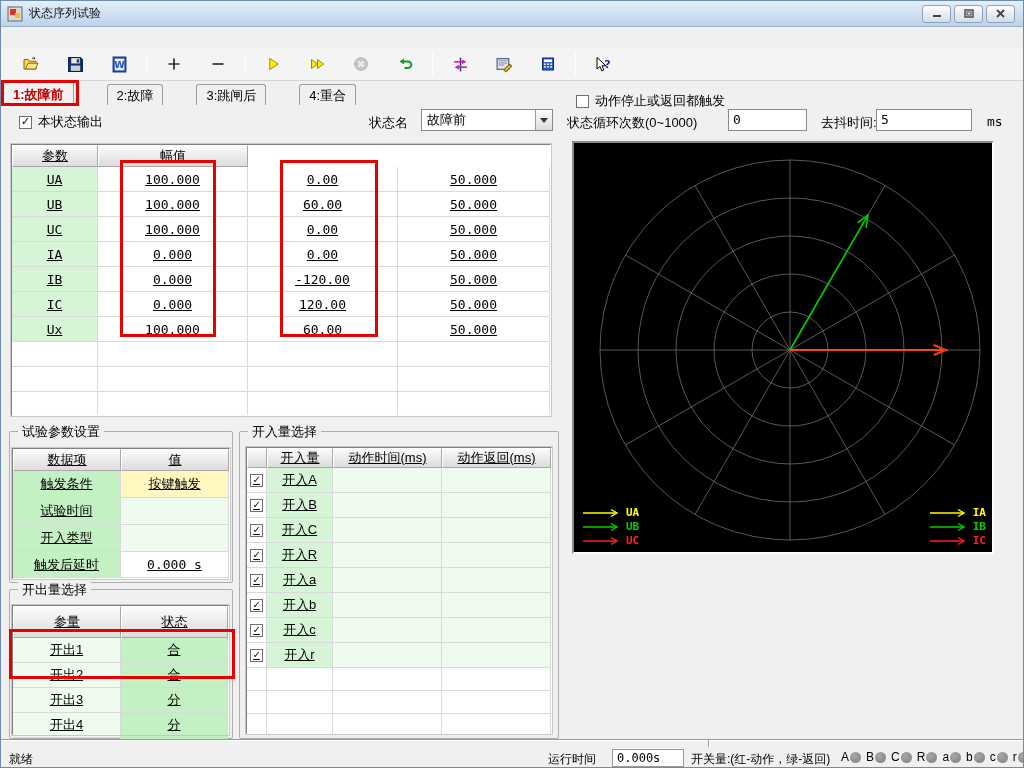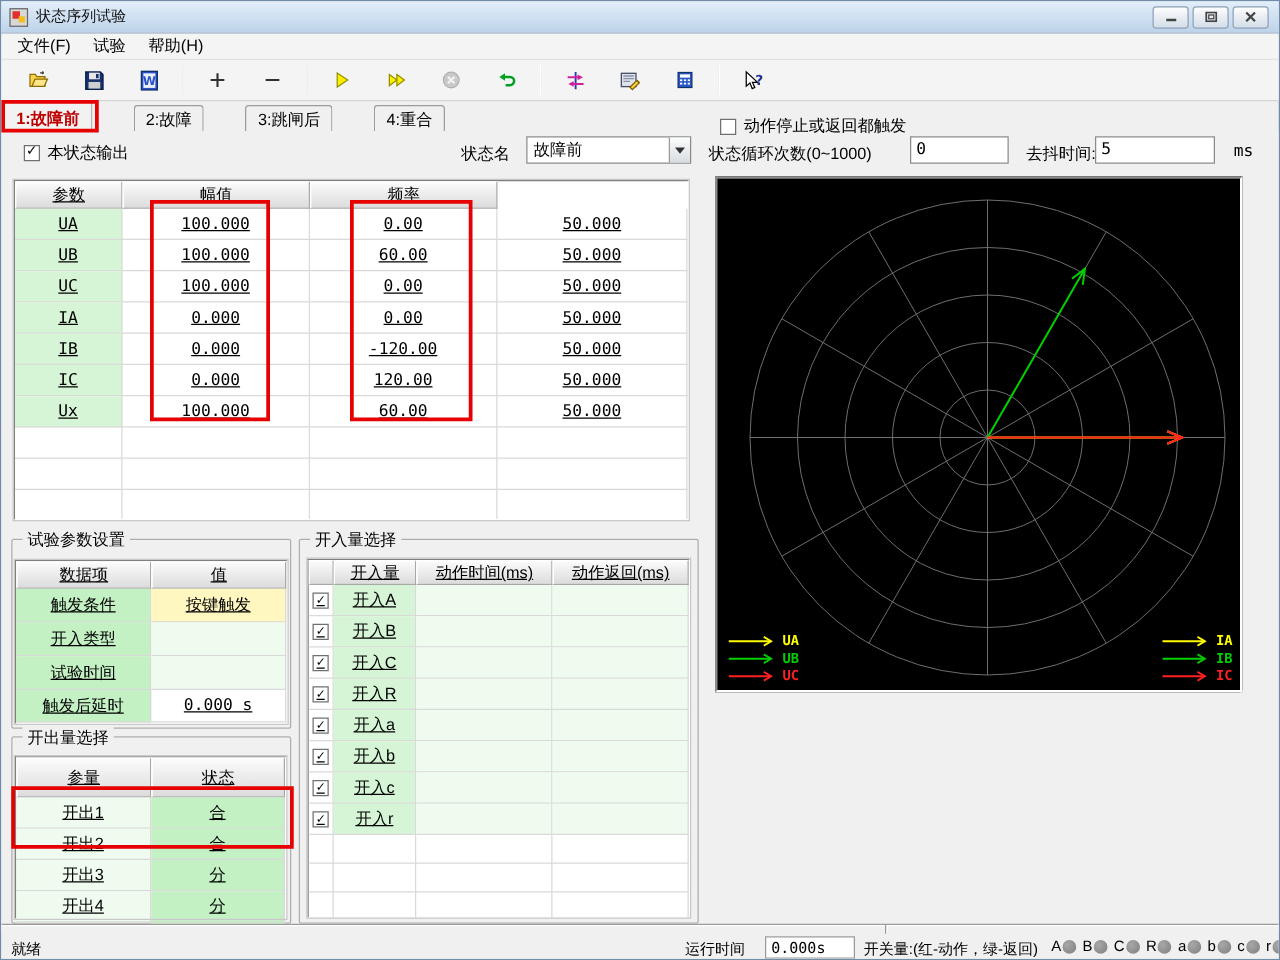--- a/index.html
+++ b/index.html
@@ -122,25 +122,20 @@
           </svg>
         </div>
       <div class="tbtn">
           <svg width="9" height="9" viewBox="0 0 9 9">
             <path d="M1 1l7 7M8 1L1 8" stroke="#444" stroke-width="1.8"></path>
           </svg>
         </div>
     </div>
   </div>
 
-  <div class="menubar">
-    <span class="menu-item">文件(F)</span>
-    <span class="menu-item">试验</span>
-    <span class="menu-item">帮助(H)</span>
-  </div>
 
   <div class="toolbar">
     <div class="tool-btn">
       <svg width="18" height="16" viewBox="0 0 16 16">
           <path d="M1 13V3.5h4.2l1.3 1.8H13V13z" fill="#ffd34d" stroke="#8a6d00"></path>
           <path d="M2.6 13L5 7.2h10L12.4 13z" fill="#ffe58a" stroke="#8a6d00"></path>
           <path d="M9 2.2h3M12 2.2l-1.2-1M12 2.2l-1.2 1" stroke="#404040" fill="none"></path>
         </svg>
     </div>
     <div class="tool-btn">
@@ -260,21 +255,20 @@
     <span class="lbl" style="left:566px; top:9px;">状态循环次数(0~1000)</span>
     <div class="edit mono" style="left:727px; top:4px; width:79px;">0</div>
     <span class="lbl" style="left:820px; top:9px;">去抖时间:</span>
     <div class="edit mono" style="left:875px; top:4px; width:96px;">5</div>
     <span class="lbl mono" style="left:986px; top:9px;">ms</span>
 
     <div class="tbl" style="left:10px; top:39px; width:540px; height:272px;">
       <div class="trow" style="grid-template-columns:86px 150px 150px 152px; height:22px;">
         <div class="th">参数</div>
         <div class="th">幅值</div>
-        <div class="th">频率</div>
       </div>
       <div class="trow" style="grid-template-columns:86px 150px 150px 152px; height:25px;">
         <div class="td green">UA</div>
         <div class="td">100.000</div>
         <div class="td">0.00</div>
         <div class="td">50.000</div>
       </div>
       <div class="trow" style="grid-template-columns:86px 150px 150px 152px; height:25px;">
         <div class="td green">UB</div>
         <div class="td">100.000</div>
@@ -336,25 +330,25 @@
       <div class="tbl" style="left:2px; top:16px; width:218px; height:131px;">
         <div class="trow" style="grid-template-columns:108px 108px; height:22px;">
           <div class="th">数据项</div>
           <div class="th">值</div>
         </div>
         <div class="trow" style="grid-template-columns:108px 108px; height:27px;">
           <div class="td cn green2">触发条件</div>
           <div class="td cn yellowcell">按键触发</div>
         </div>
         <div class="trow" style="grid-template-columns:108px 108px; height:27px;">
+          <div class="td cn green2">试验时间</div>
+          <div class="td cn palegreen"></div>
+        </div>
+        <div class="trow" style="grid-template-columns:108px 108px; height:27px;">
           <div class="td cn green2">开入类型</div>
-          <div class="td cn palegreen"></div>
-        </div>
-        <div class="trow" style="grid-template-columns:108px 108px; height:27px;">
-          <div class="td cn green2">试验时间</div>
           <div class="td cn palegreen"></div>
         </div>
         <div class="trow" style="grid-template-columns:108px 108px; height:26px;">
           <div class="td cn green2">触发后延时</div>
           <div class="td">0.000 s</div>
         </div>
       </div>
     </div>
 
     <div class="group" style="left:8px; top:484px; width:224px; height:150px;">

